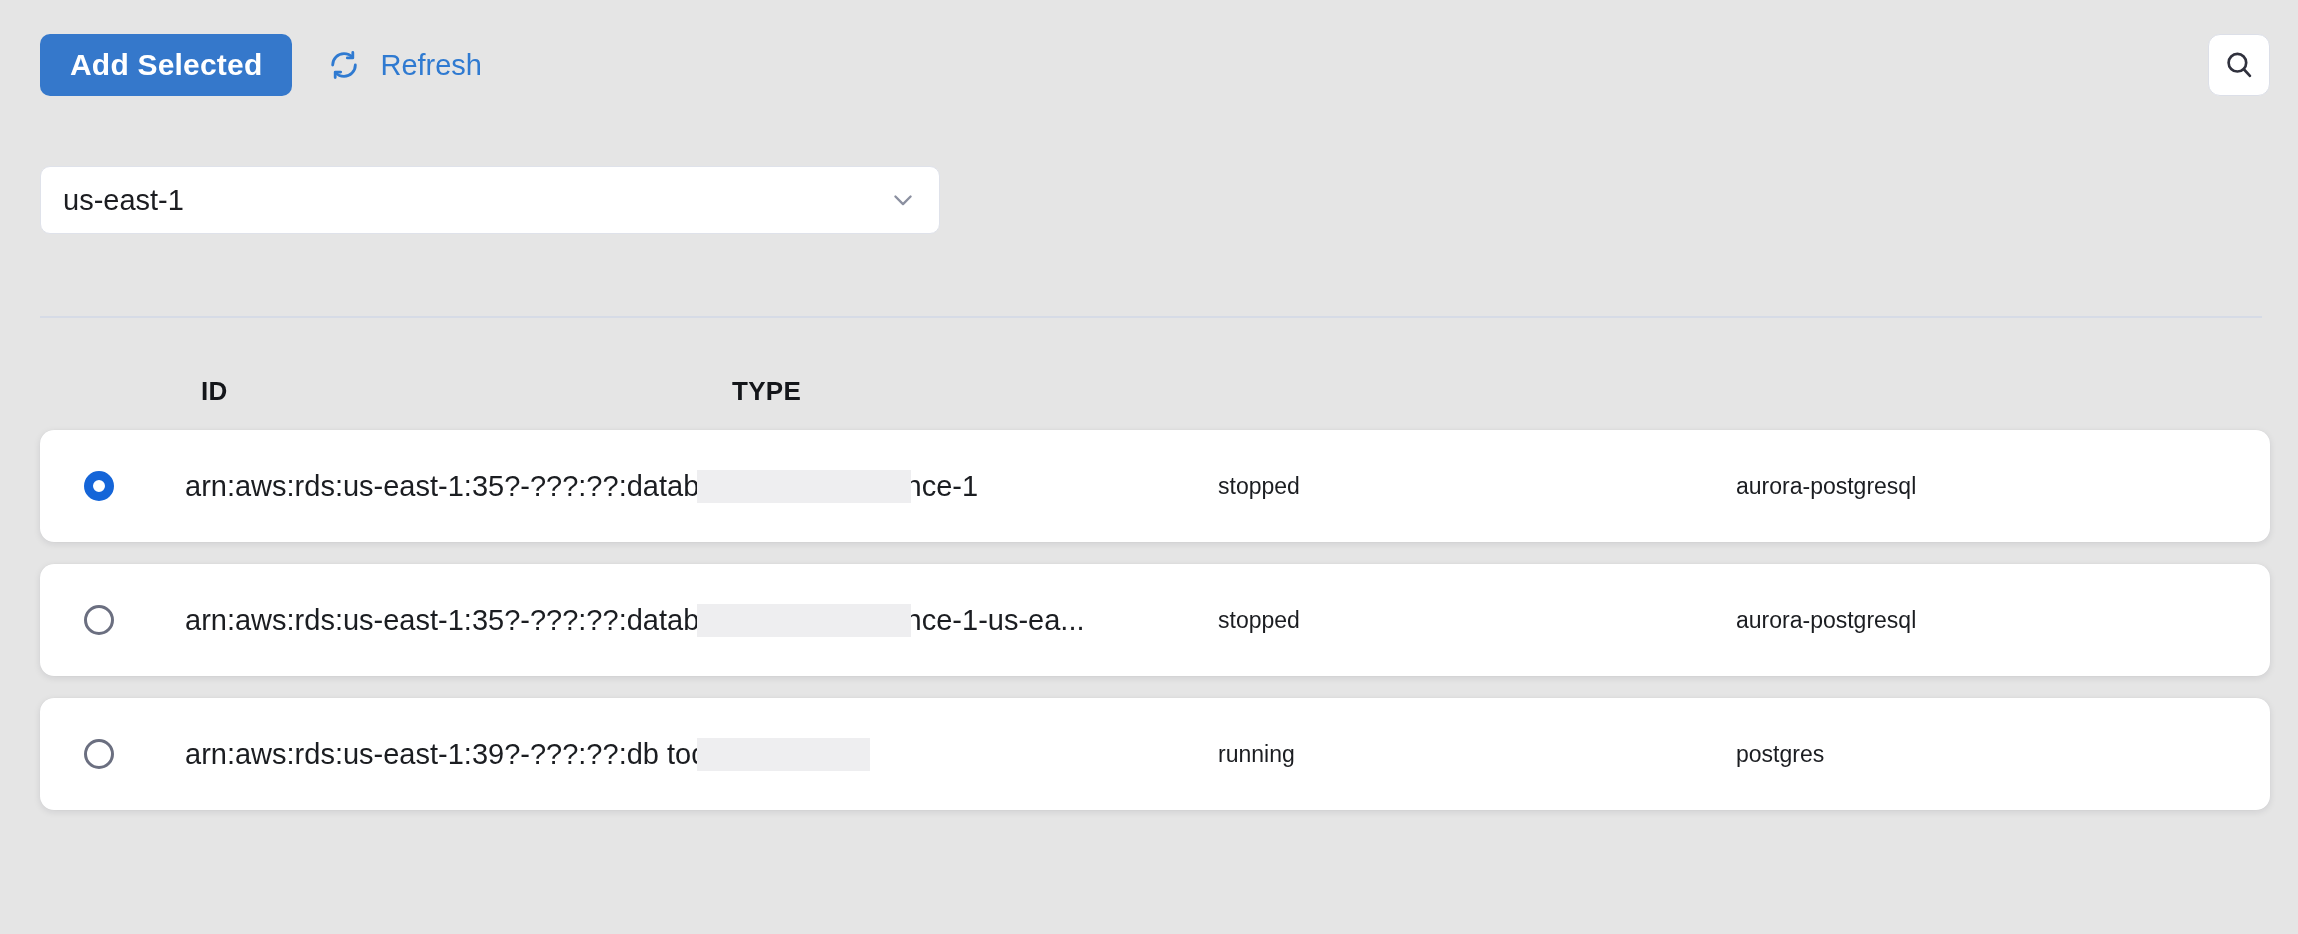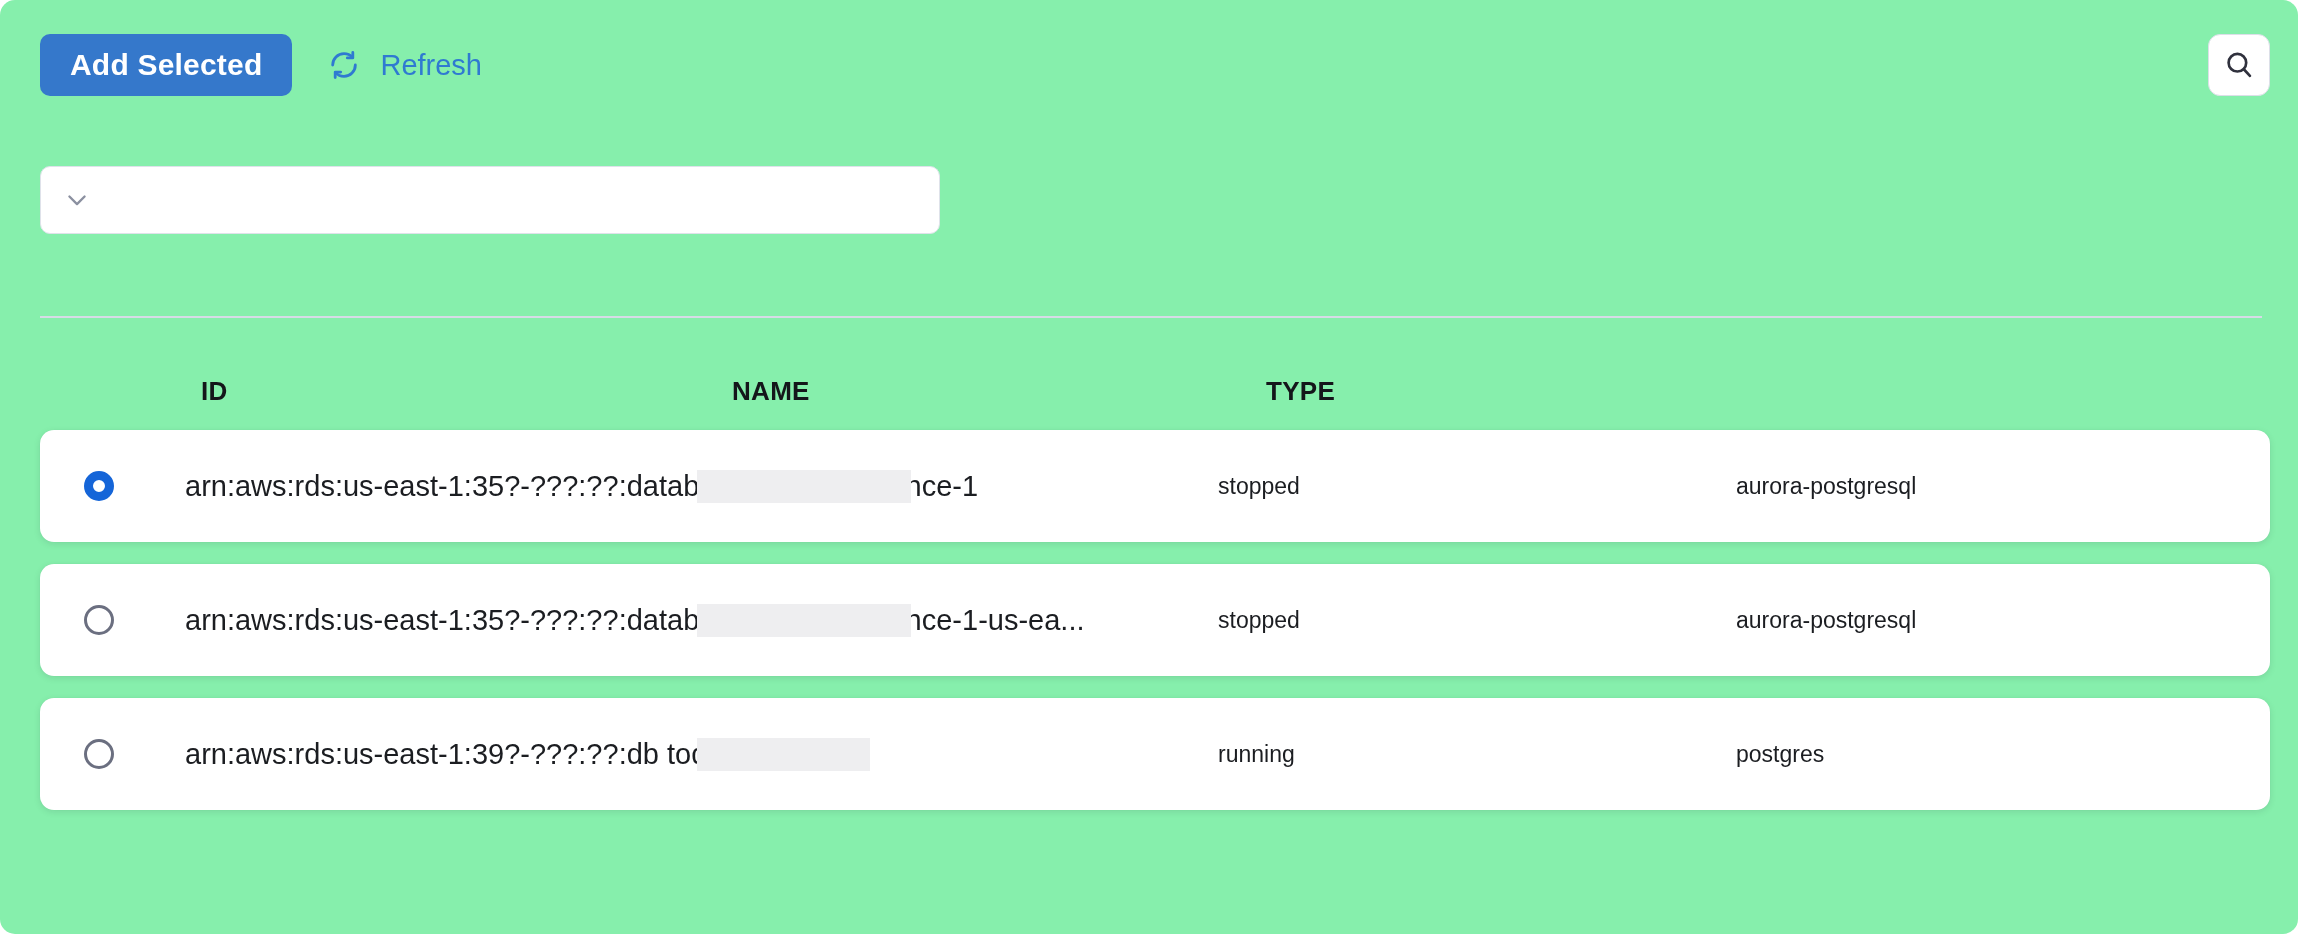--- a/index.html
+++ b/index.html
@@ -5,21 +5,21 @@
   * { box-sizing: border-box; }
   html, body {
     margin: 0; padding: 0;
     width: 2298px; height: 934px;
     background: #ffffff;
     font-family: "Liberation Sans", "DejaVu Sans", sans-serif;
     -webkit-font-smoothing: antialiased;
     overflow: hidden;
   }
 
-  .page { position: relative; width: 2298px; height: 934px; background:#86efac;border-radius:15px; }
+  .page { position: relative; width: 2298px; height: 934px; background:#e5e5e5; }
 
   
   .toolbar {
     position: absolute;
     left: 40px; top: 34px;
     display: flex; align-items: center; gap: 36px;
   }
   .btn-primary {
     background: #3578cb;
     color: #ffffff;
@@ -197,35 +197,35 @@
   <button class="search-btn">
     <span class="search-ico">
       <svg viewBox="0 0 24 24" width="32" height="32" fill="none" stroke="#30313d" stroke-width="2" stroke-linecap="round">
         <circle cx="10.8" cy="10.3" r="6.6"></circle>
         <line x1="15.8" y1="15.4" x2="20.2" y2="20.1"></line>
       </svg>
     </span>
   </button>
 
   <div class="region-select">
+    <span class="region-value">us-east-1</span>
     <span class="chev">
       <svg viewBox="0 0 24 24" width="28" height="28" fill="none" stroke="#8b90a0" stroke-width="2" stroke-linecap="round" stroke-linejoin="round">
         <polyline points="5.5 9 12 15.5 18.5 9"></polyline>
       </svg>
     </span>
   </div>
 
   <div class="divider"></div>
 
   <div class="table">
 
     <div class="thead">
       <div class="c-radio"></div>
       <div class="c-id th">ID</div>
-      <div class="c-name th">NAME</div>
       <div class="c-type th">TYPE</div>
     </div>
 
     <div class="rows">
 
       <div class="row">
         <div class="c-radio">
           <span class="radio on"></span>
         </div>
         <div class="idwrap">

